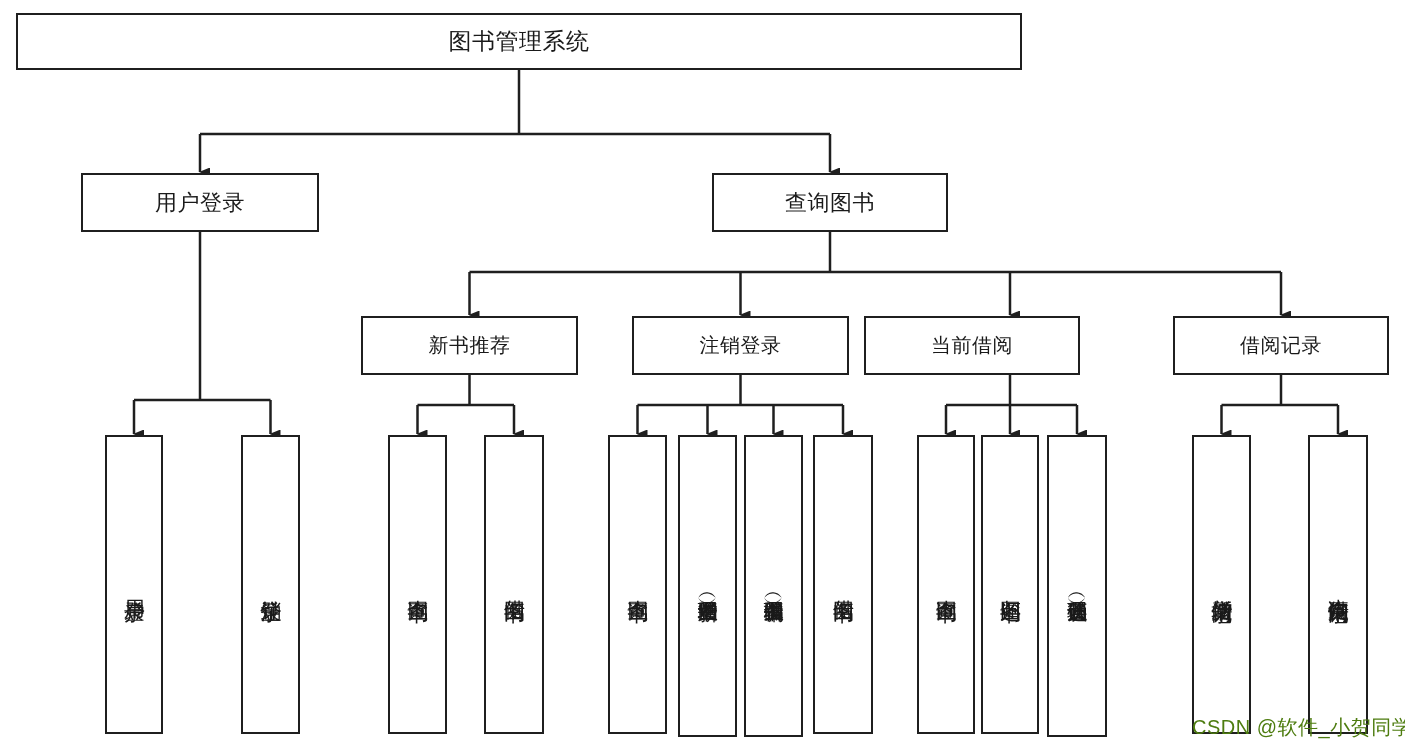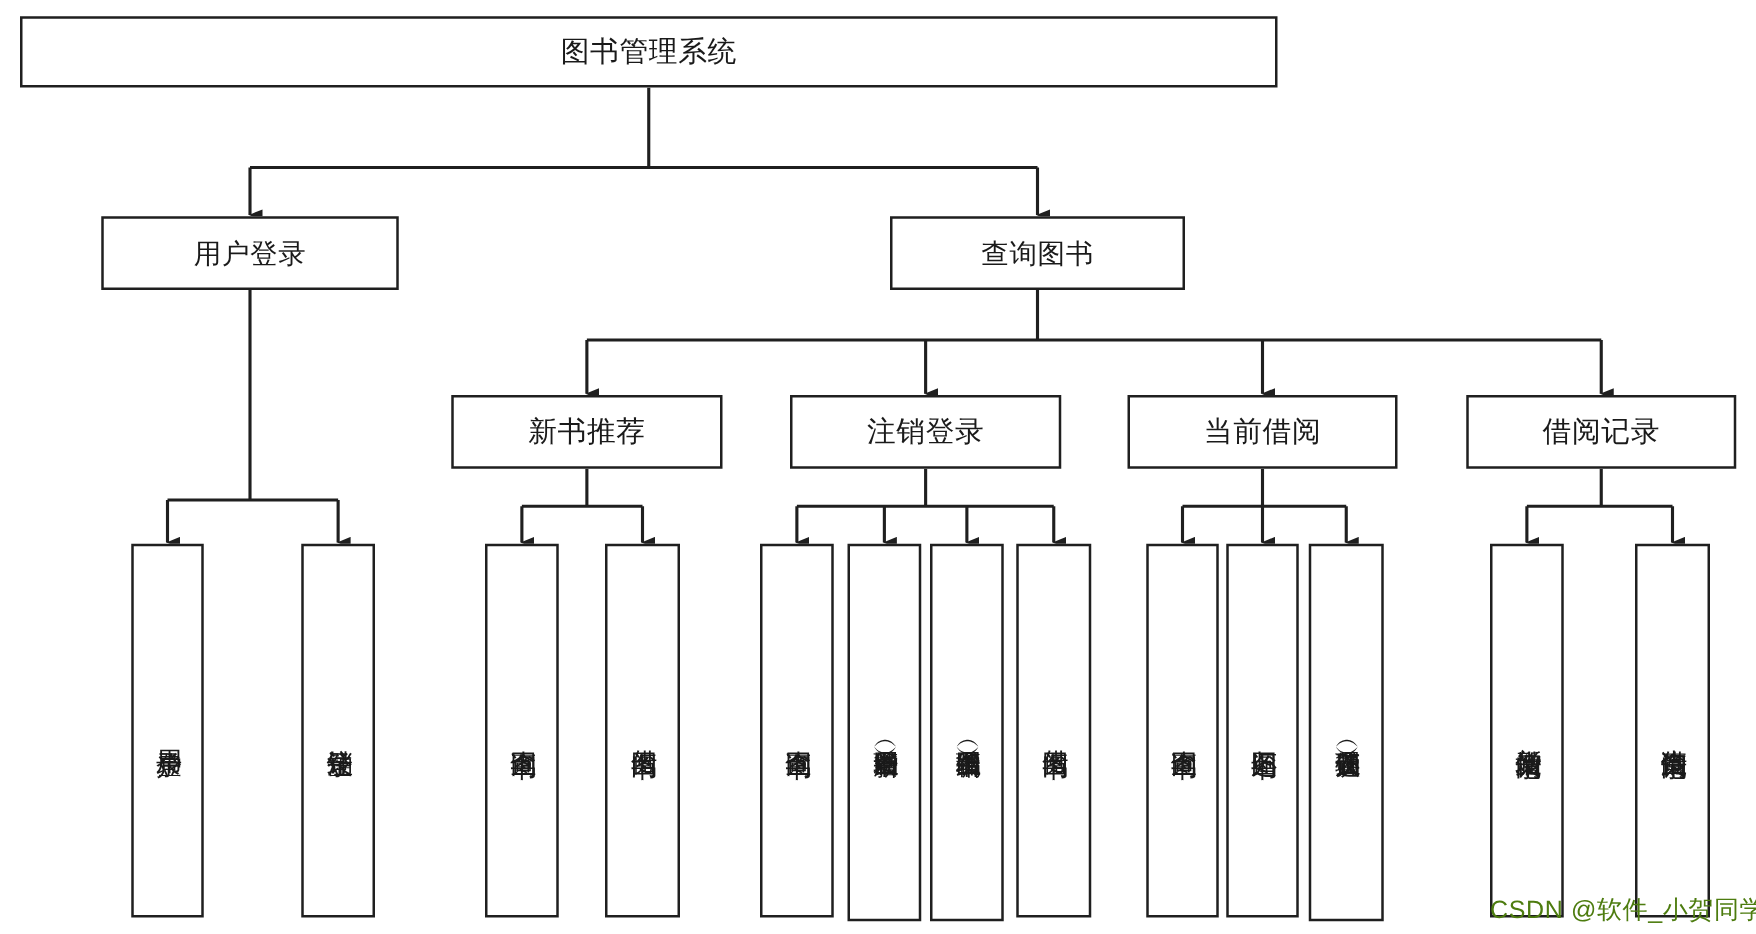--- a/index.html
+++ b/index.html
@@ -36,21 +36,21 @@
   }
   .node-label {
     display: block;
     line-height: 1.18;
     letter-spacing: 0.5px;
     white-space: nowrap;
     text-align: center;
   }
   .lvl0 { font-size: 23px; }
   .lvl1 { font-size: 22px; }
-  .lvl2 { font-size: 23px; }
+  .lvl2 { font-size: 20px; }
   .leaf .node-label { font-size: 21px; letter-spacing: 1px; }
   .leaf.tight .node-label { font-size: 20px; letter-spacing: 0px; }
   #edges {
     position: absolute;
     left: 0;
     top: 0;
     width: 1405px;
     height: 747px;
     pointer-events: none;
   }
@@ -118,21 +118,21 @@
       </div>
       <div class="node horiz lvl1" style="left: 712px; top: 173px; width: 236px; height: 59px;">
         <span class="node-label">查询图书</span>
       </div>
       <div class="node horiz lvl2" style="left: 361px; top: 316px; width: 217px; height: 59px;">
         <span class="node-label">新书推荐</span>
       </div>
       <div class="node horiz lvl2" style="left: 632px; top: 316px; width: 217px; height: 59px;">
         <span class="node-label">注销登录</span>
       </div>
-      <div class="node horiz lvl2" style="left: 902px; top: 316px; width: 216px; height: 59px;">
+      <div class="node horiz lvl2" style="left: 864px; top: 316px; width: 216px; height: 59px;">
         <span class="node-label">当前借阅</span>
       </div>
       <div class="node horiz lvl2" style="left: 1173px; top: 316px; width: 216px; height: 59px; align-items: center;">
         <span class="node-label">借阅记录</span>
       </div>
       <div class="node vert leaf" style="left: 105px; top: 435px; width: 58px; height: 299px;">
         <span class="node-label">用户登录</span>
       </div>
       <div class="node vert leaf" style="left: 241px; top: 435px; width: 59px; height: 299px;">
         <span class="node-label">注销登录</span>

